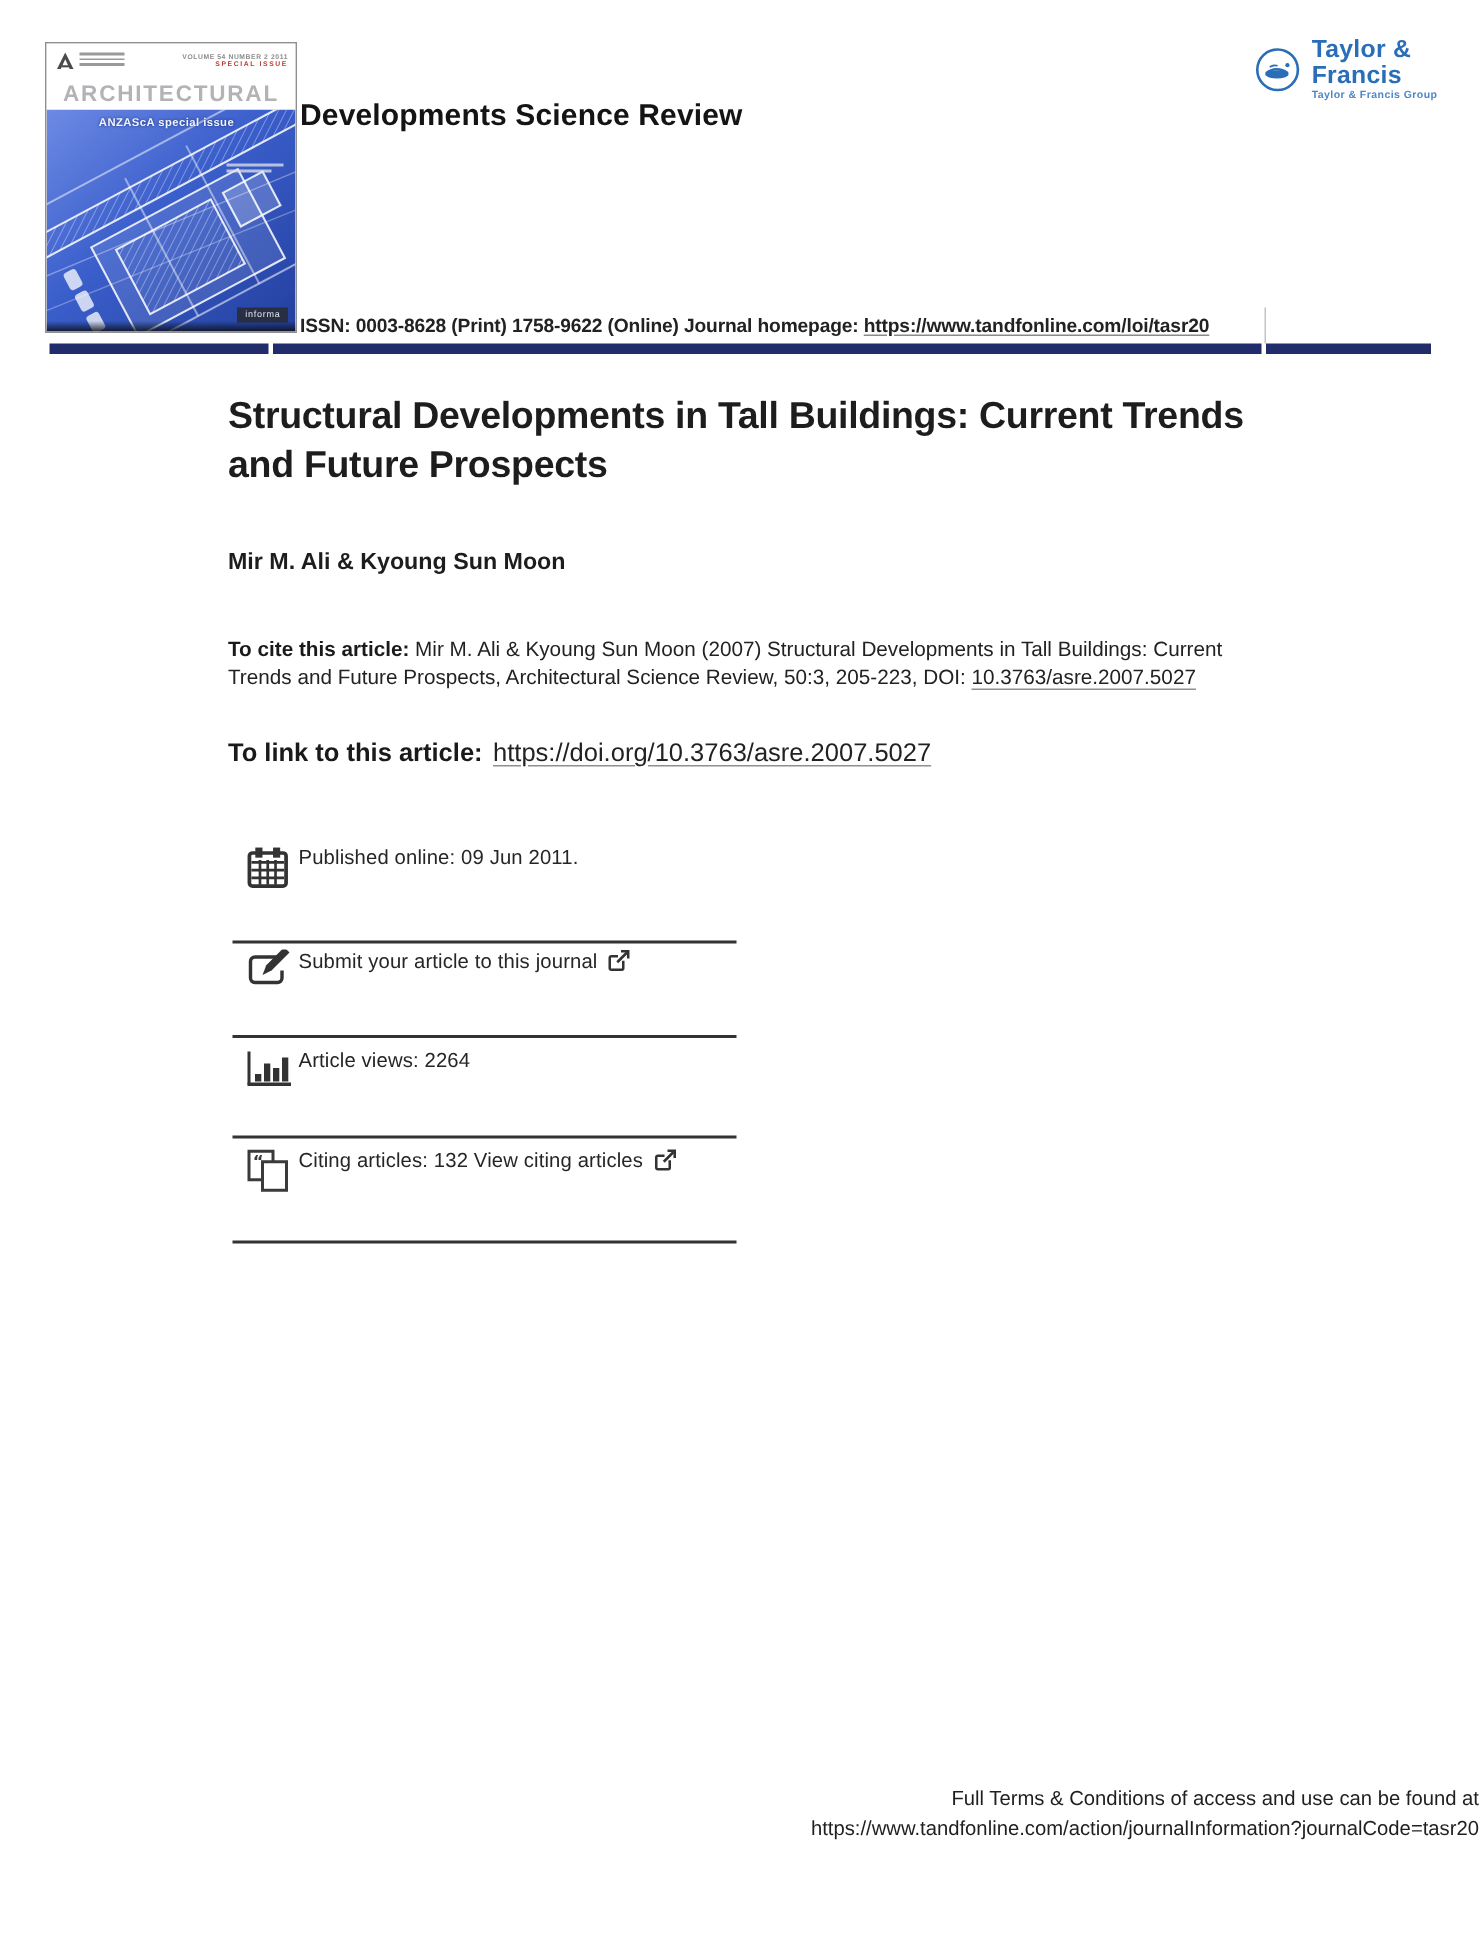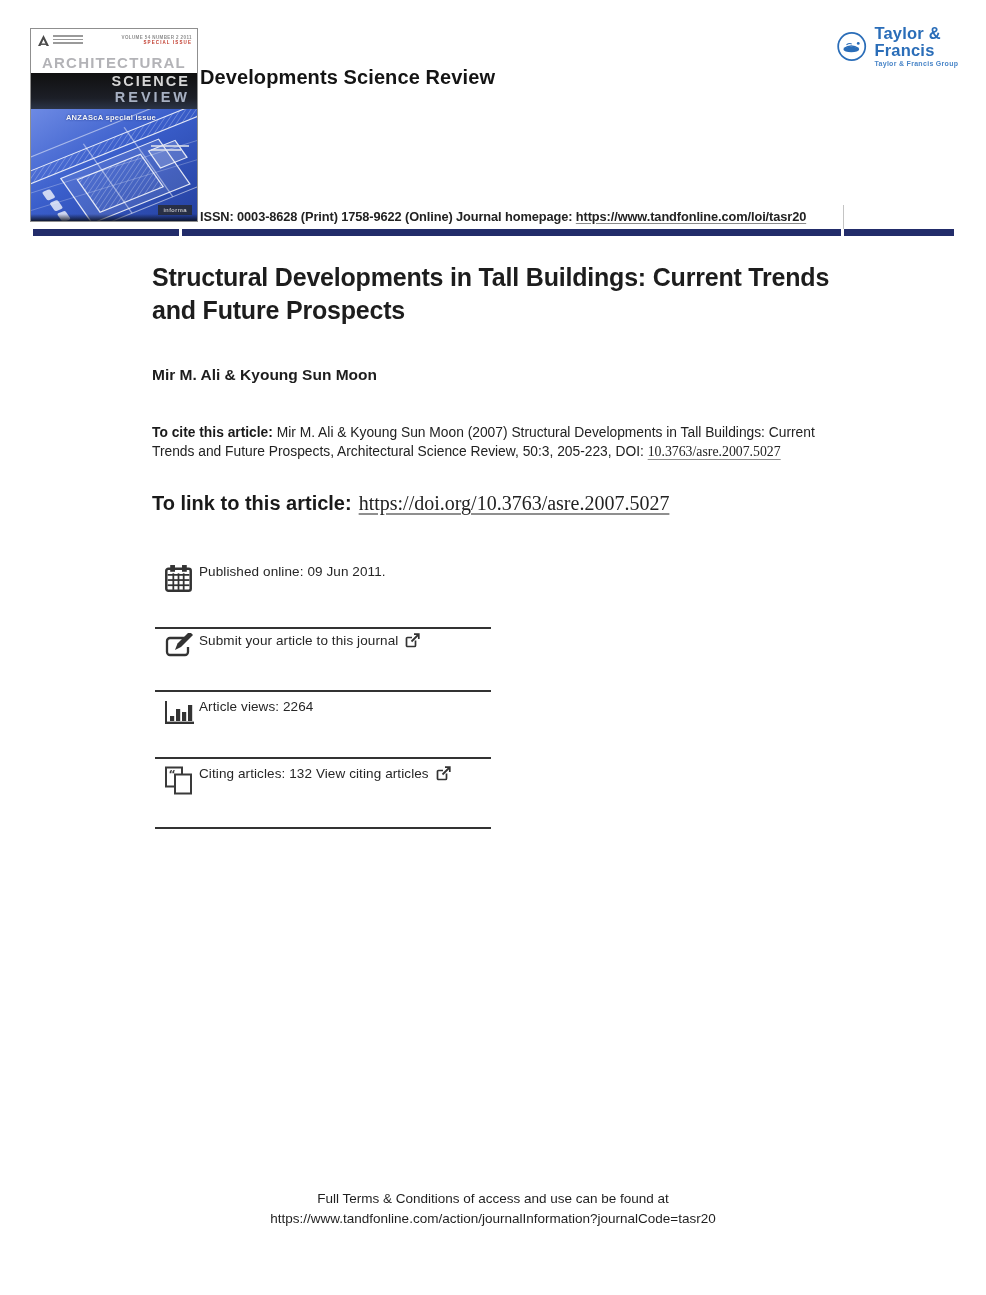--- a/index.html
+++ b/index.html
@@ -76,39 +76,39 @@
     font-size: 25px; line-height: 33px; font-weight: 700; color: #1d1d1d; letter-spacing: -0.2px;
   }
   .authors { left: 152px; top: 366px; font-size: 15.5px; font-weight: 700; color: #1d1d1d; }
 
   .cite-para {
     left: 152px; top: 423px; width: 668px;
     font-size: 13.8px; line-height: 19.3px; color: #222;
   }
   .cite-para b, .link-para b { font-weight: 700; color: #1a1a1a; }
   .doi-link, .article-link {
-    text-decoration: underline; text-decoration-color: #8f8f8f; text-underline-offset: 2.5px; color: #222; font-family: Liberation Serif, serif;
-  }
-  .link-para { left: 152px; top: 492px; font-size: 20px; color: #222; }
+    text-decoration: underline; text-decoration-color: #8f8f8f; text-underline-offset: 2.5px; color: #222;
+  }
+  .link-para { left: 152px; top: 492px; font-size: 17px; color: #222; }
   .link-para .article-link { margin-left: 7px; }
 
   
   .action-row { left: 155px; width: 340px; display: flex; }
   .action-row .icon-cell { width: 44px; flex: none; display: flex; justify-content: flex-start; padding-left: 9px; }
   .action-label { font-size: 13.5px; color: #262626; letter-spacing: .1px; }
   .ext-icon { margin-left: 7px; vertical-align: -2px; }
   .row-sep { left: 155px; width: 336px; height: 1.5px; background: #333; }
   .row1 { top: 564px; height: 46px; }
   .row2 { top: 633px; height: 46px; }
   .row3 { top: 699px; height: 42px; }
   .row4 { top: 766px; height: 46px; }
   .sep1 { top: 627px; } .sep2 { top: 690px; } .sep3 { top: 757px; } .sep4 { top: 827px; }
 
   
-  .page-footer { left: 0; right: 0; top: 1189px; text-align: center; font-size: 13.5px; line-height: 20px; color: #1f1f1f; }
+  .page-footer { left: 0; right: 0; top: 1189px; text-align: right; font-size: 13.5px; line-height: 20px; color: #1f1f1f; }
 </style>
 </head>
 <body>
 
 <div class="abs cover">
   <div class="cover-top">
     <svg class="cover-logo" width="15" height="15" viewBox="0 0 15 15">
       <path d="M2 13 L7.5 2 L13 13 L10.5 13 L7.5 6.5 L4.5 13 Z" fill="#4a4a4a"></path>
       <rect x="5" y="10.5" width="5" height="1.4" fill="#4a4a4a"></rect>
     </svg>
@@ -116,24 +116,20 @@
         <div></div>
         <div></div>
         <div></div>
       </div>
     <div class="cover-issue-info">
       <div class="cover-volume">VOLUME 54 NUMBER 2 2011</div>
       <div class="cover-special" style="color:#c0392b;">SPECIAL ISSUE</div>
     </div>
   </div>
   <div class="cover-masthead-1">ARCHITECTURAL</div>
-  <div class="cover-dark-band">
-    <div class="cover-masthead-2">SCIENCE</div>
-    <div class="cover-masthead-3">REVIEW</div>
-  </div>
   <div class="cover-blueprint">
     <svg viewBox="0 0 144 128" preserveAspectRatio="none">
       <defs>
         <linearGradient id="bpg" x1="0" y1="0" x2="1" y2="1">
           <stop offset="0" stop-color="#6d8ae4"></stop>
           <stop offset="0.45" stop-color="#3a5ecb"></stop>
           <stop offset="1" stop-color="#24409f"></stop>
         </linearGradient>
         <pattern id="hatch" width="4" height="4" patternTransform="rotate(55)" patternUnits="userSpaceOnUse">
           <line x1="0" y1="0" x2="0" y2="4" stroke="rgba(255,255,255,0.4)" stroke-width="1"></line>

